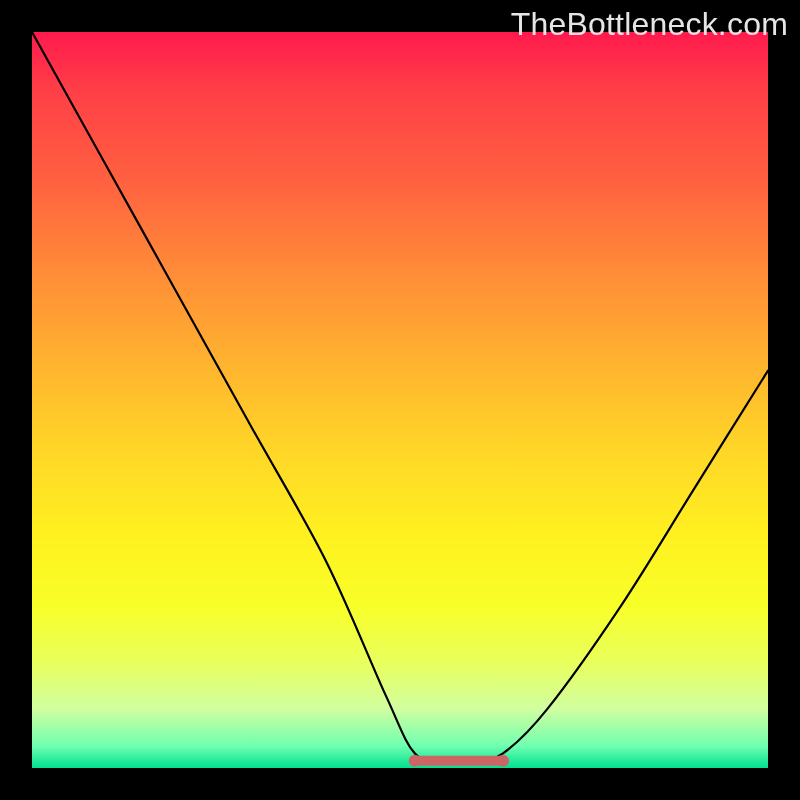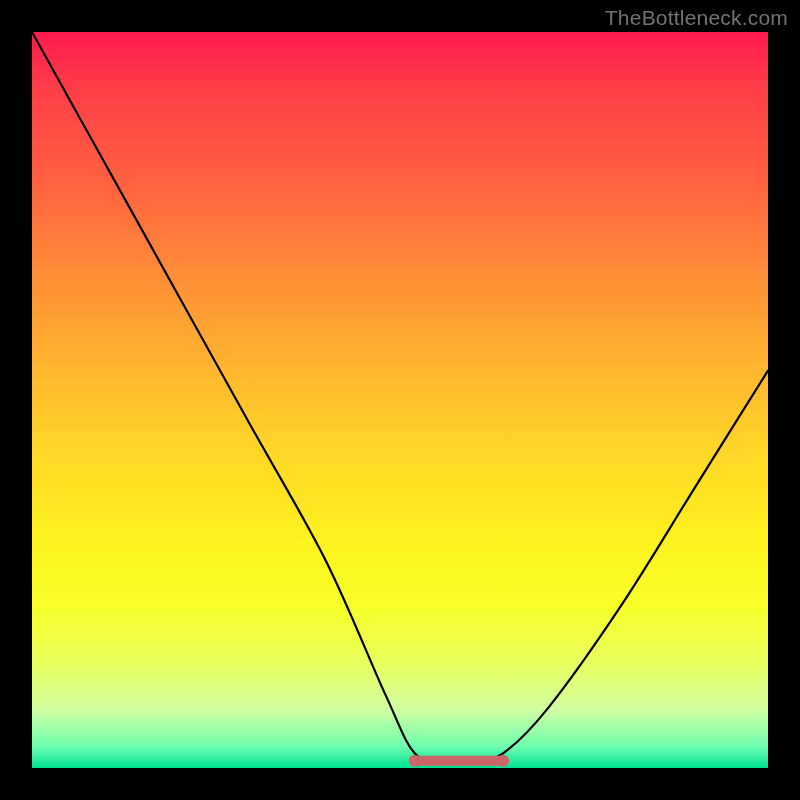--- a/index.html
+++ b/index.html
@@ -33,22 +33,22 @@
       #f8ff28 78%,
       #e8ff60 86%,
       #d0ffa0 92%,
       #70ffb0 97%,
       #00e090 100%);
   }
   .watermark {
     position: absolute;
     top: 6px;
     right: 12px;
-    color: #737373;
-    font-size: 21px;
+    color: #e5e5e5;
+    font-size: 32px;
     font-weight: 500;
     z-index: 10;
     letter-spacing: 0.2px;
   }
   svg.curves {
     position: absolute;
     left: 0;
     top: 0;
     width: 736px;
     height: 736px;

